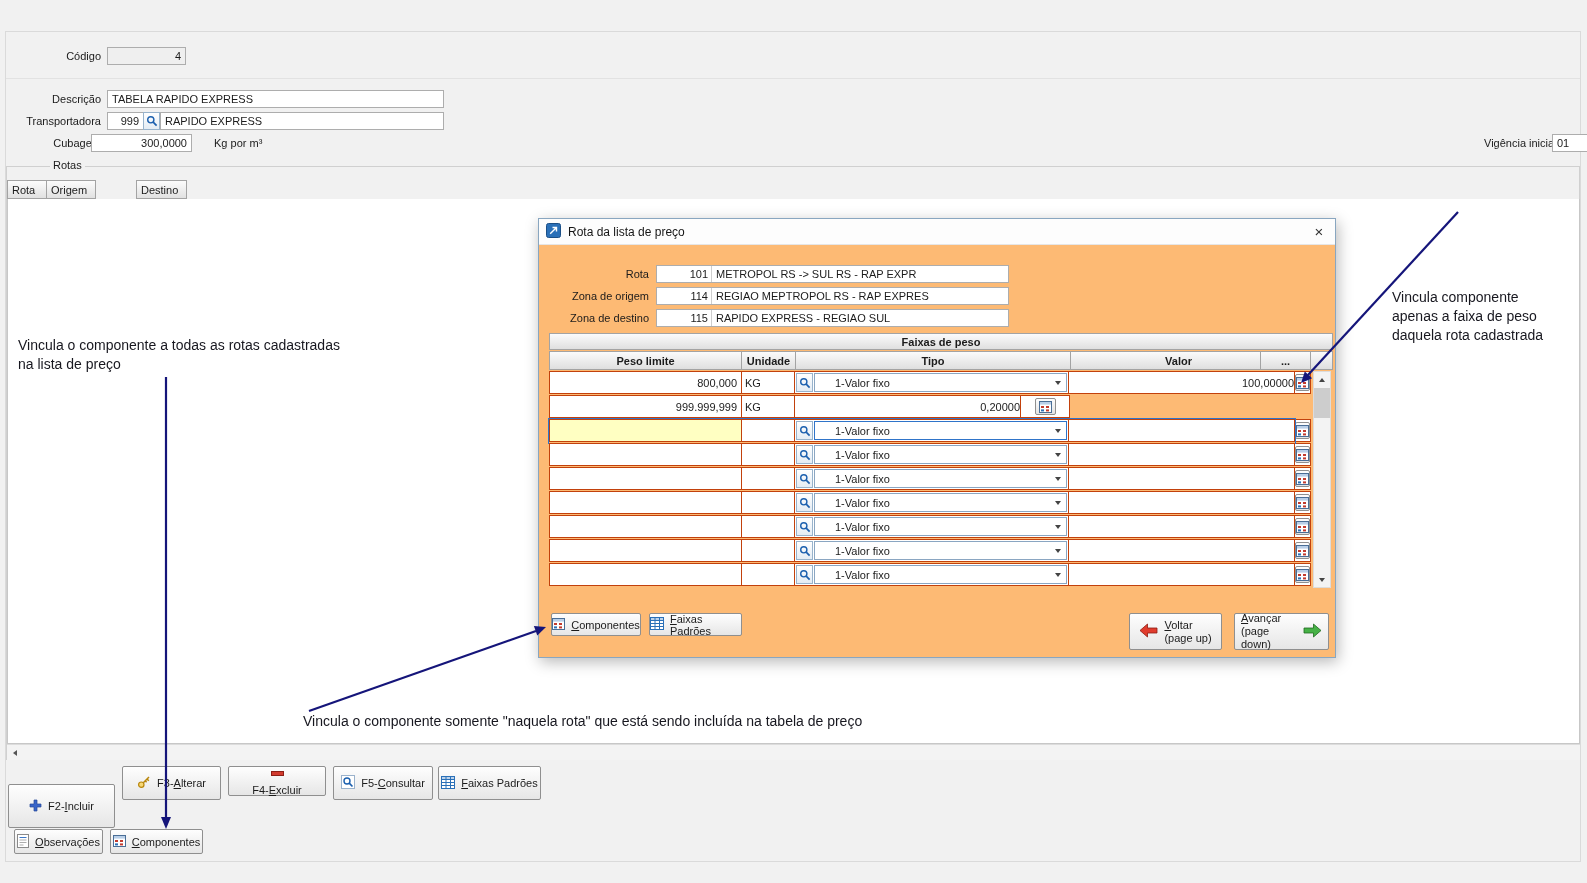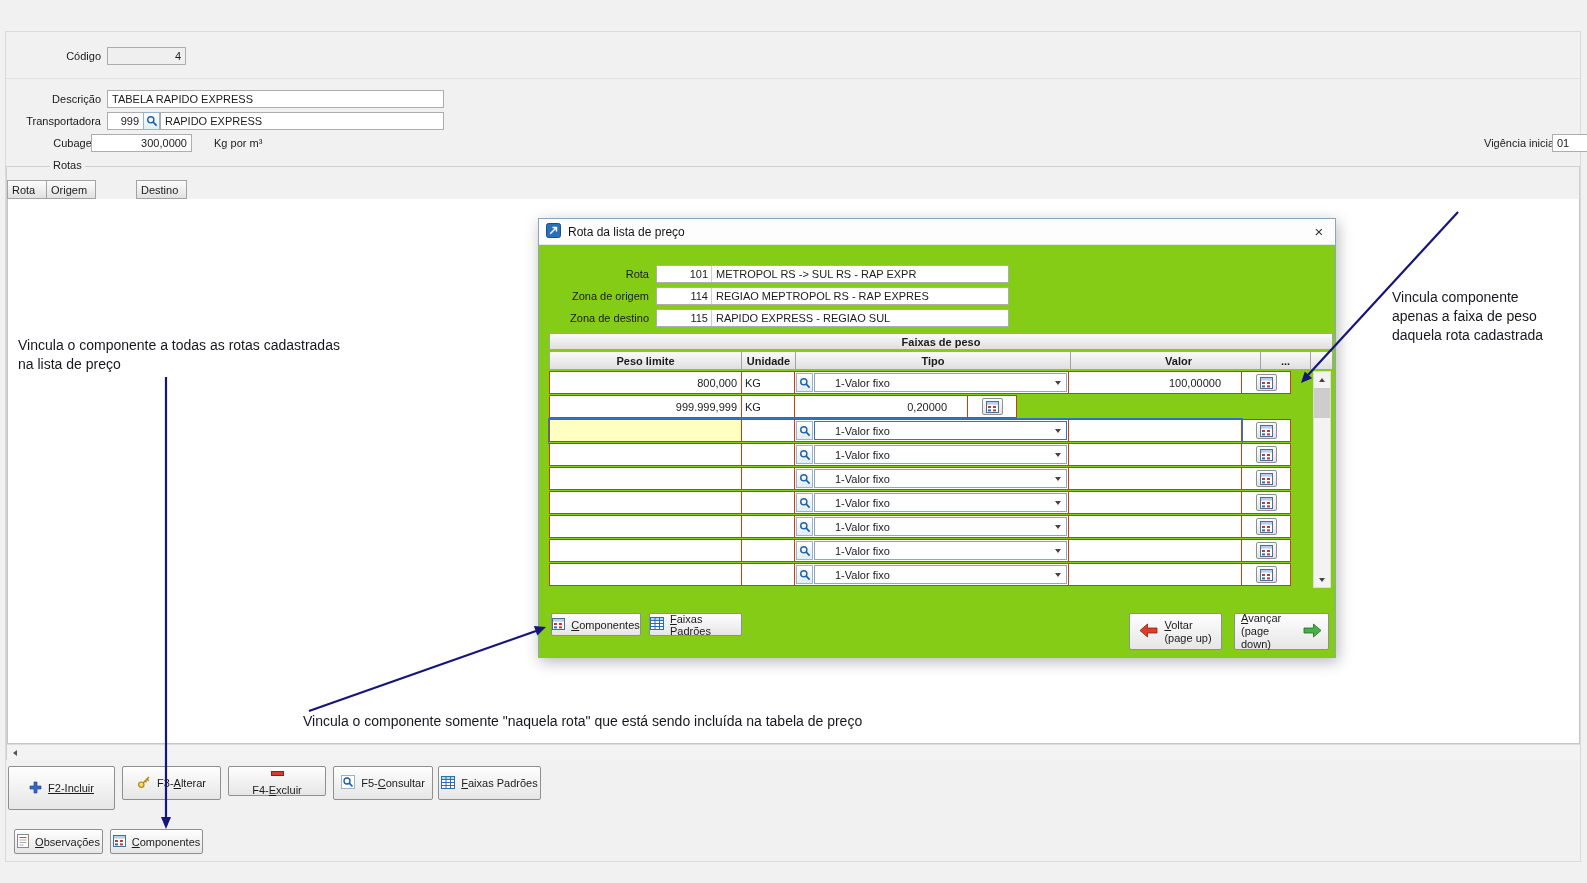--- a/index.html
+++ b/index.html
@@ -30,21 +30,21 @@
            border:1px solid #a3a3a3; display:flex; align-items:center; padding-left:4px; }
   .gridbody { position:absolute; background:#fff; border:1px solid #c7c7c7; border-top:none; }
   .hscroll { position:absolute; height:16px; background:#f3f3f3; border-top:1px solid #dcdcdc;
              display:flex; align-items:center; }
   .sbtn { width:16px; height:16px; display:flex; align-items:center; justify-content:center; }
 
   .btn { position:absolute; display:flex; align-items:center; justify-content:center; gap:6px;
          background:linear-gradient(#fefefe,#e6e6e6); border:1px solid #8f8f8f; border-radius:2px; }
   .btn u, u { text-decoration:underline; }
 
-  .dialog { position:absolute; left:538px; top:218px; width:798px; height:440px; background:#84cc16;
+  .dialog { position:absolute; left:538px; top:218px; width:798px; height:440px; background:#fdba74;
             border:1px solid #89a6c0; box-shadow:2px 4px 14px rgba(0,0,0,.28); z-index:5; }
   .dlg-title { position:absolute; left:0; top:0; width:100%; height:26px; background:#fdfdfd;
                border-bottom:1px solid #e6e6e6; display:flex; align-items:center; gap:7px; padding-left:7px; }
   .dlg-title .t { font-size:12px; color:#151515; }
   .dlg-close { position:absolute; right:0; top:0; width:32px; height:25px; display:flex;
                align-items:center; justify-content:center; font-size:15px; color:#333; }
 
   .dlbl { position:absolute; left:0; width:110px; text-align:right; }
   .dfield { position:absolute; left:117px; width:353px; height:18px; background:#fff;
             border:1px solid #adadad; display:flex; align-items:stretch; }
@@ -58,21 +58,21 @@
   .chead { height:19px; }
 
   .rows { position:absolute; left:10px; top:152px; width:762px; }
   .grow { display:flex; height:24px; }
   .row-main { display:flex; position:relative; }
   .row-main.focused { outline:1px solid #2f74c9; }
   .gcell { border:1px solid #c2410c; background:#fff; height:23px; display:flex; align-items:center; overflow:hidden; }
   .gcell.peso { width:193px; justify-content:flex-end; padding-right:4px; }
   .gcell.unidade { width:54px; padding-left:3px; margin-left:-1px; }
   .gcell.tipo { width:275px; margin-left:-1px; padding:1px; gap:1px; }
-  .gcell.valor { width:174px; margin-left:-1px; justify-content:flex-end; padding-right:20px;text-align:right; }
+  .gcell.valor { width:227px; margin-left:-1px; justify-content:flex-end; padding-right:0;text-align:right; }
   .gcell.comp { width:50px; margin-left:-1px; justify-content:center; }
   .gcell.editing { background:var(--focus-cell,#ffffc2); }
   .cell-lookup { width:17px; height:19px; display:flex; align-items:center; justify-content:center;
                  background:linear-gradient(#ffffff,#e4ecf4); border:1px solid #98b3cc; flex:0 0 17px; }
   .combo { flex:1; height:19px; border:1px solid #8aa6c2; display:flex; align-items:center;
            padding-left:20px; background:#fff; }
   .row-main.focused .combo { border-color:#2f74c9; }
   .combo .chev { margin-left:auto; width:16px; align-self:stretch; display:flex; align-items:center; justify-content:center; }
   .comp-btn { width:21px; height:17px; display:flex; align-items:center; justify-content:center;
               background:linear-gradient(#fdfdfd,#e3e3e3); border:1px solid #8f8f8f; border-radius:2px; }
@@ -133,21 +133,21 @@
   <div class="ghead" style="left:95px; top:180px; width:51px;margin-left:41px;">Destino</div>
 
   <div class="gridbody" style="left:7px; top:199px; width:1573px; height:545px;"></div>
 
   <div class="hscroll" style="left:7px; top:744px; width:1573px;">
     <span class="sbtn">
         <span class="tri-left"></span>
       </span>
   </div>
 
-  <div class="btn" style="left:8px; top:766px; width:107px; height:44px;text-decoration:underline;">
+  <div class="btn" style="left:8px; top:784px; width:107px; height:44px;">
     <span><svg width="13" height="13" viewBox="0 0 13 13">
           <path d="M5 1 h3 v4 h4 v3 H8 v4 H5 V8 H1 V5 h4 Z" fill="#3864c8" stroke="#27489a" stroke-width="0.7"></path>
         </svg></span>
     <span>F2-<u>I</u>ncluir</span>
   </div>
   <div class="btn" style="left:122px; top:766px; width:99px; height:34px;">
     <span><svg width="14" height="14" viewBox="0 0 14 14">
           <circle cx="4.3" cy="9.7" r="2.7" fill="#f7d774" stroke="#b8860b" stroke-width="1.2"></circle>
           <path d="M6.3 7.7 L12 2 M10 4 l1.8 1.8 M8.2 5.8 l1.4 1.4" stroke="#b8860b" stroke-width="1.5" fill="none"></path>
         </svg></span>

